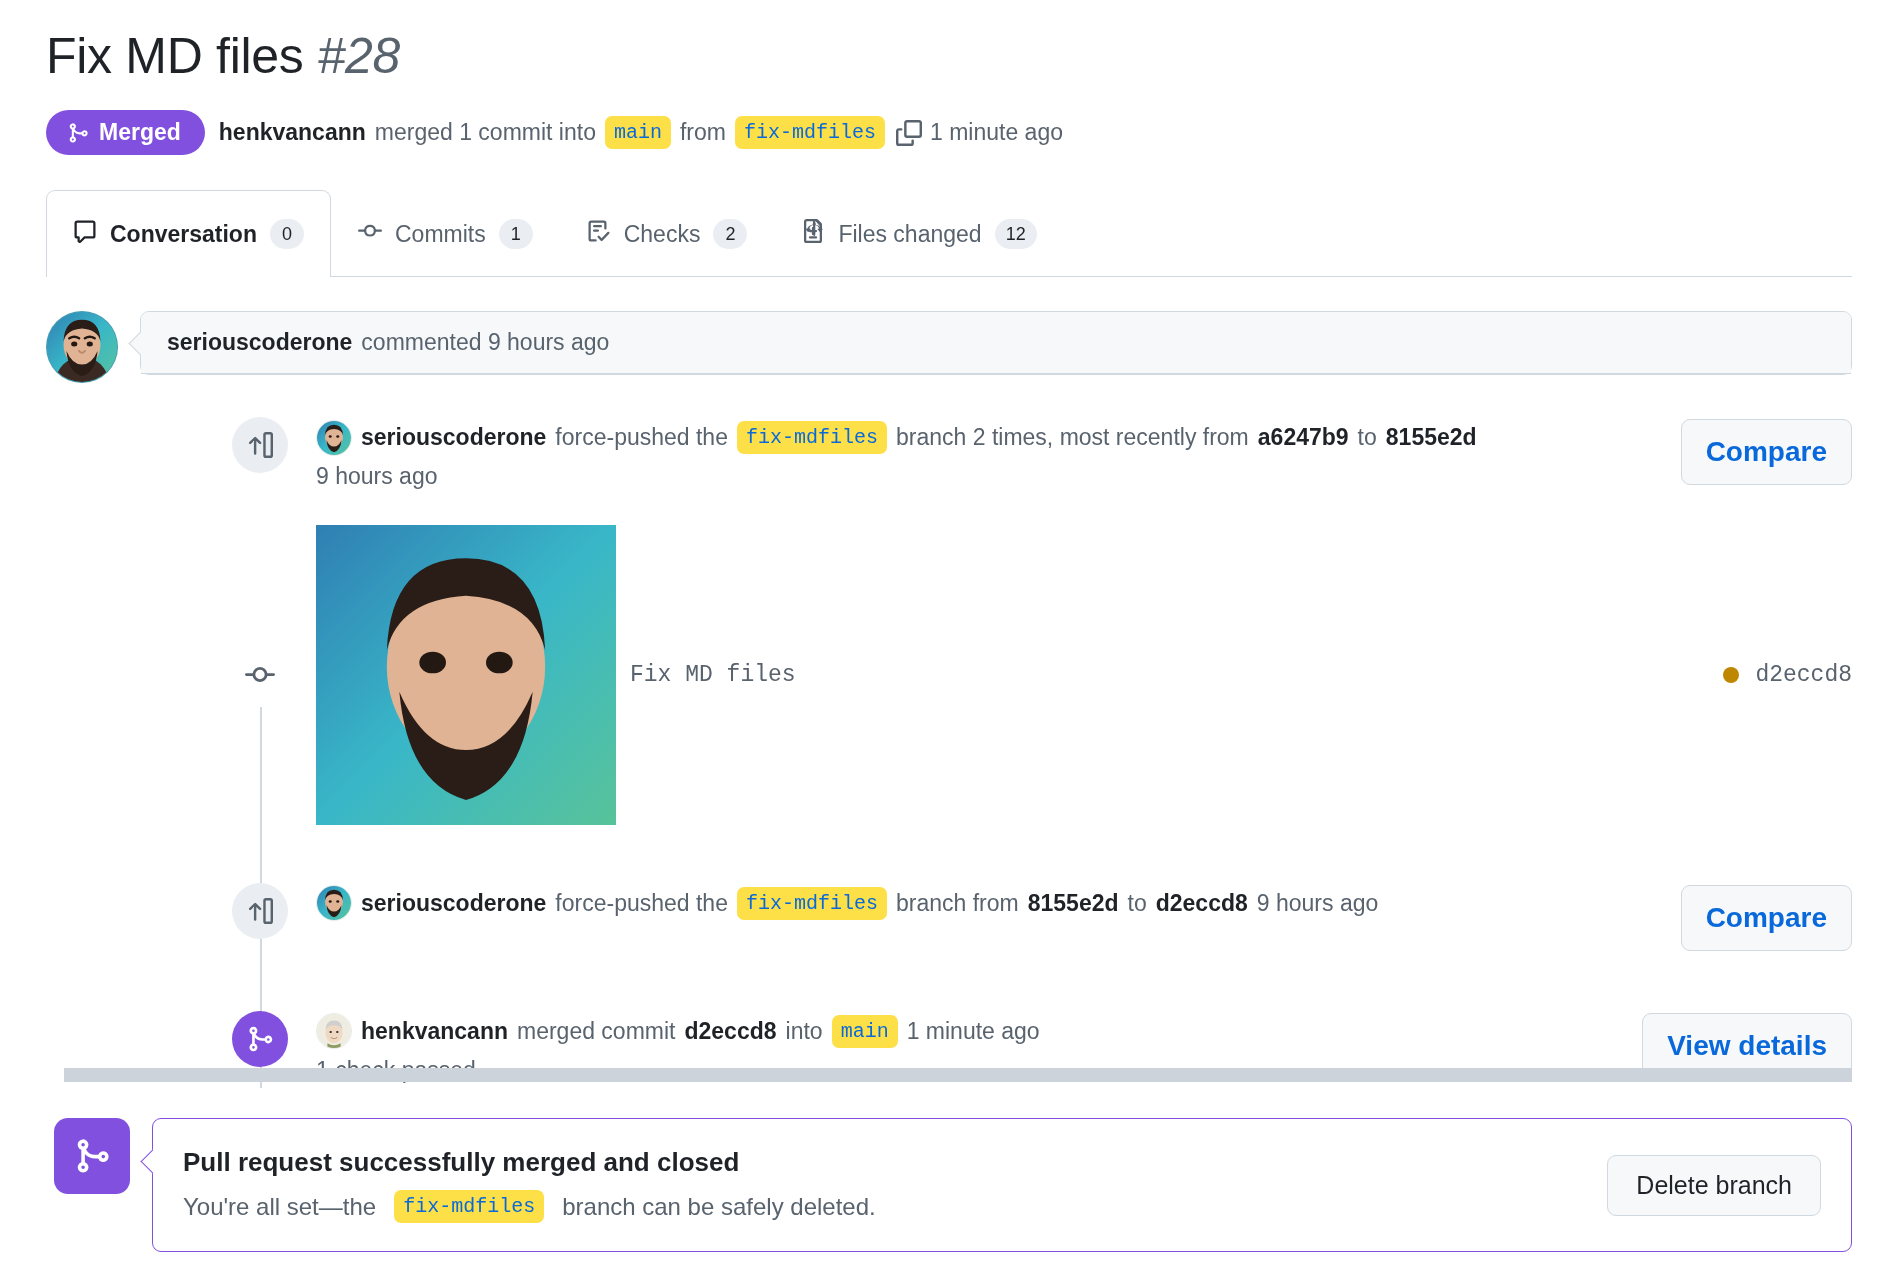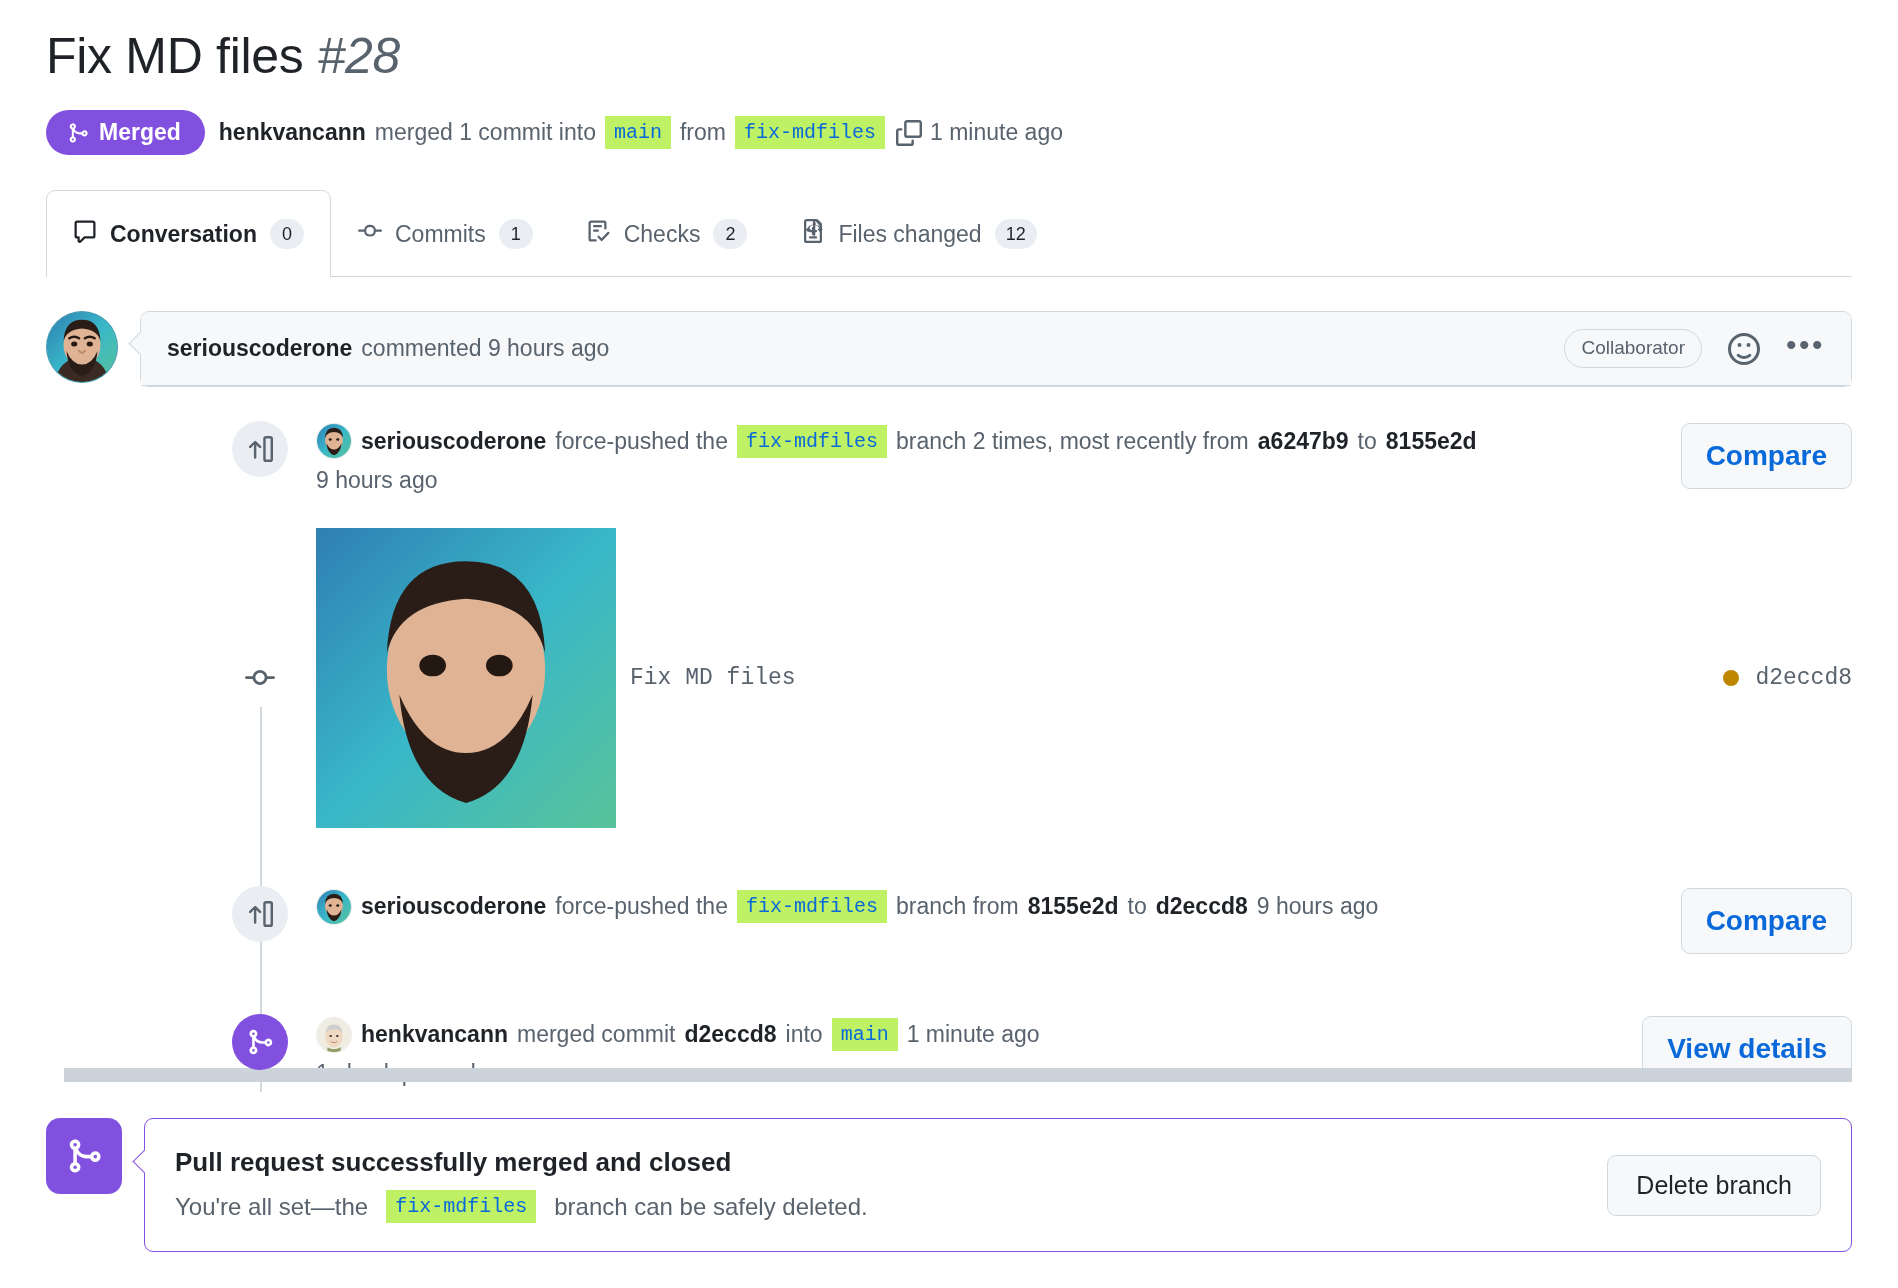--- a/index.html
+++ b/index.html
@@ -47,23 +47,23 @@
     padding: 11px 24px 11px 21px;
     font-size: 23px;
     font-weight: 600;
     line-height: 1;
   }
   .state-badge svg { display: block; }
   .subhead-text { display: flex; align-items: center; gap: 9px; flex-wrap: nowrap; }
   .strong-user { color: #1f2328; font-weight: 600; }
   .branch-chip {
     font-family: "Liberation Mono", monospace;
-    background: #bef264;
+    background: #fde047;
     color: #0969da;
-    border-radius: 0;
+    border-radius: 7px;
     padding: 3px 9px;
     font-size: 20px;
     line-height: 1.35;
     white-space: nowrap;
   }
   .copy-ico { color: #59636e; display: inline-flex; align-items: center; margin: 0 -1px 0 2px;}
 
   
   .tabs {
     display: flex;
@@ -276,21 +276,21 @@
     border-radius: 0px;
   }
 
   
   .merge-banner-wrap {
     display: flex;
     align-items: flex-start;
     gap: 22px;
     padding: 0 46px;
     position: absolute;
-    left: 0; right: 0;
+    left: 8px; right: 0;
     top: 1118px;
   }
   .merge-icon-box {
     width: 76px; height: 76px;
     border-radius: 14px;
     background: #8250df;
     color: #fff;
     display: flex; align-items: center; justify-content: center;
     flex: none;
   }
@@ -423,29 +423,20 @@
           <path d="M33 40 Q36 44 39 40" stroke="#b98a6a" stroke-width="2" fill="none" stroke-linecap="round"></path>
         </svg>
       </div>
 
       <div class="comment-box">
         <div class="comment-head">
           <div class="comment-head-left">
             <span class="strong-user">seriouscoderone</span>
             <span>commented 9 hours ago</span>
           </div>
-          <div class="comment-head-right">
-            <span class="role-chip">Collaborator</span>
-            <span class="icon-btn">
-              <svg width="32" height="32" viewBox="0 0 16 16" fill="currentColor" aria-hidden="true">
-                <path d="M8 0a8 8 0 1 1 0 16A8 8 0 0 1 8 0ZM1.5 8a6.5 6.5 0 1 0 13 0 6.5 6.5 0 0 0-13 0Zm8.878 2.575a.75.75 0 0 1 1.044 1.078 5.01 5.01 0 0 1-6.844 0 .75.75 0 0 1 1.044-1.078 3.51 3.51 0 0 0 4.756 0ZM5.75 7a1 1 0 1 1 0-2 1 1 0 0 1 0 2Zm4.5 0a1 1 0 1 1 0-2 1 1 0 0 1 0 2Z"></path>
-              </svg>
-            </span>
-            <span class="kebab">•••</span>
-          </div>
         </div>
       </div>
     </div>
 
     <div class="event">
       <div class="event-badge">
         <svg width="26" height="26" viewBox="0 0 16 16" fill="currentColor" aria-hidden="true">
           <path d="M10 1.75A1.75 1.75 0 0 1 11.75 0h2.5A1.75 1.75 0 0 1 16 1.75v12.5A1.75 1.75 0 0 1 14.25 16h-2.5A1.75 1.75 0 0 1 10 14.25Zm1.75-.25a.25.25 0 0 0-.25.25v12.5c0 .138.112.25.25.25h2.5a.25.25 0 0 0 .25-.25V1.75a.25.25 0 0 0-.25-.25Z"></path>
           <path d="M4.53 3.22a.75.75 0 0 1 1.06 0l3 3a.75.75 0 0 1-1.06 1.06L5.75 5.56v7.69a.75.75 0 0 1-1.5 0V5.56L2.47 7.28a.75.75 0 0 1-1.06-1.06Z"></path>
         </svg>

